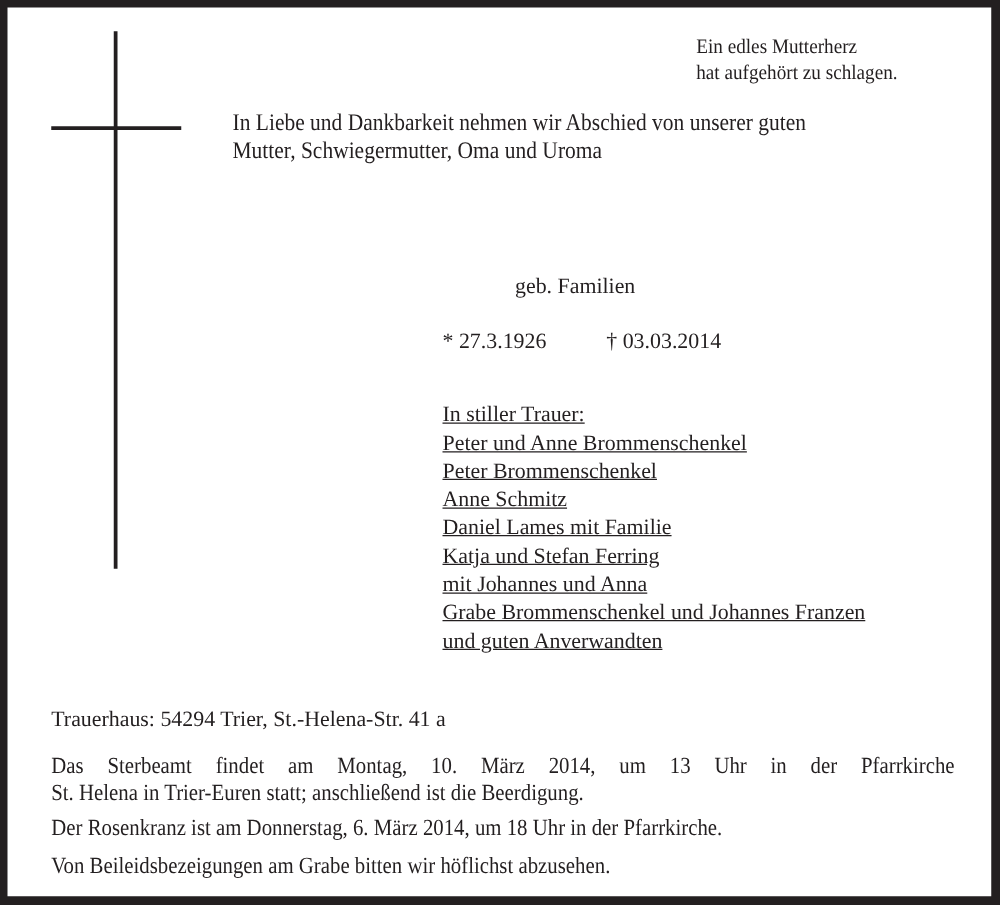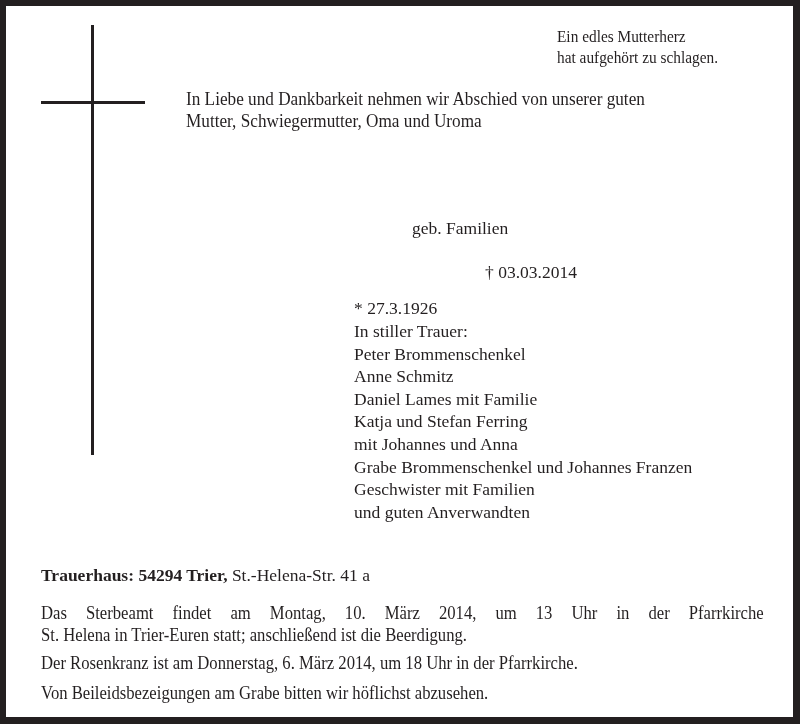--- a/index.html
+++ b/index.html
@@ -29,26 +29,26 @@
     .motto span { display: block; }
     .intro { left: 180px; top: 82px; font-size: 19px; line-height: 22px; transform: scaleX(0.905); transform-origin: 0 0; }
     .intro span { display: block; }
     .name {
       left: 181px; top: 152px;
       font-size: 42px; font-weight: bold; letter-spacing: 0.6px;
       transform: scaleX(1.0); transform-origin: 0 0;
     }
     .maiden { left: 406px; top: 214px; font-size: 17.5px; }
     .dates { top: 258px; font-size: 17.5px; }
-    .born { left: 348px; margin-top: 36px; }
+    .born { left: 348px; }
     .died { left: 479px; }
-    .mourners { left: 348px; top: 314px; font-size: 17.5px; line-height: 22.6px; }
+    .mourners { left: 348px; top: 314px; font-size: 17.5px; line-height: 22.6px; text-decoration: underline; }
     .mourners span { display: block; }
     .house { left: 35px; top: 561px; font-size: 17.5px; }
-    .house b { font-weight: bold; }
+    .house b { font-weight: normal; }
     .p { left: 35px; font-size: 18.5px; transform: scaleX(0.9); transform-origin: 0 0; }
     .p1 { top: 596px; line-height: 22px; width: 803px; }
     .p1 .just { display: block; text-align: justify; text-align-last: justify; width: 803px; }
     .p1 span.l2 { display: block; }
     .p2 { top: 648px; }
     .p3 { top: 678px; }
   </style>
 </head>
 <body>
 
@@ -68,27 +68,27 @@
   </div>
 
 
   <div class="abs maiden">geb. Familien</div>
 
   <div class="abs dates born">* 27.3.1926</div>
   <div class="abs dates died">† 03.03.2014</div>
 
   <div class="abs mourners">
     <span>In stiller Trauer:</span>
+    <span>Peter und Anne Brommenschenkel</span>
     <span>Peter Brommenschenkel</span>
     <span>Anne Schmitz</span>
     <span>Daniel Lames mit Familie</span>
     <span>Katja und Stefan Ferring</span>
     <span>mit Johannes und Anna</span>
     <span>Grabe Brommenschenkel und Johannes Franzen</span>
-    <span>Geschwister mit Familien</span>
     <span>und guten Anverwandten</span>
   </div>
 
   <div class="abs house">
     <b>Trauerhaus: 54294 Trier,</b><span style="white-space: pre;"> St.-Helena-Str. 41 a</span>
   </div>
 
   <div class="abs p p1">
     <span class="just">Das Sterbeamt findet am Montag, 10. März 2014, um 13 Uhr in der Pfarrkirche</span>
     <span class="l2">St. Helena in Trier-Euren statt; anschließend ist die Beerdigung.</span>

